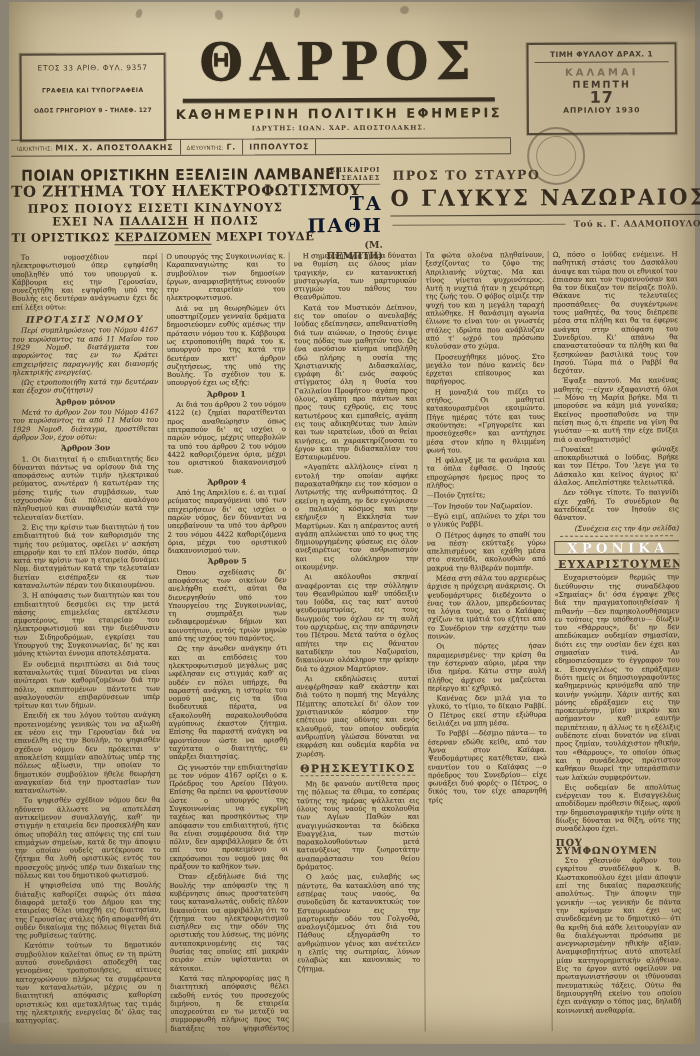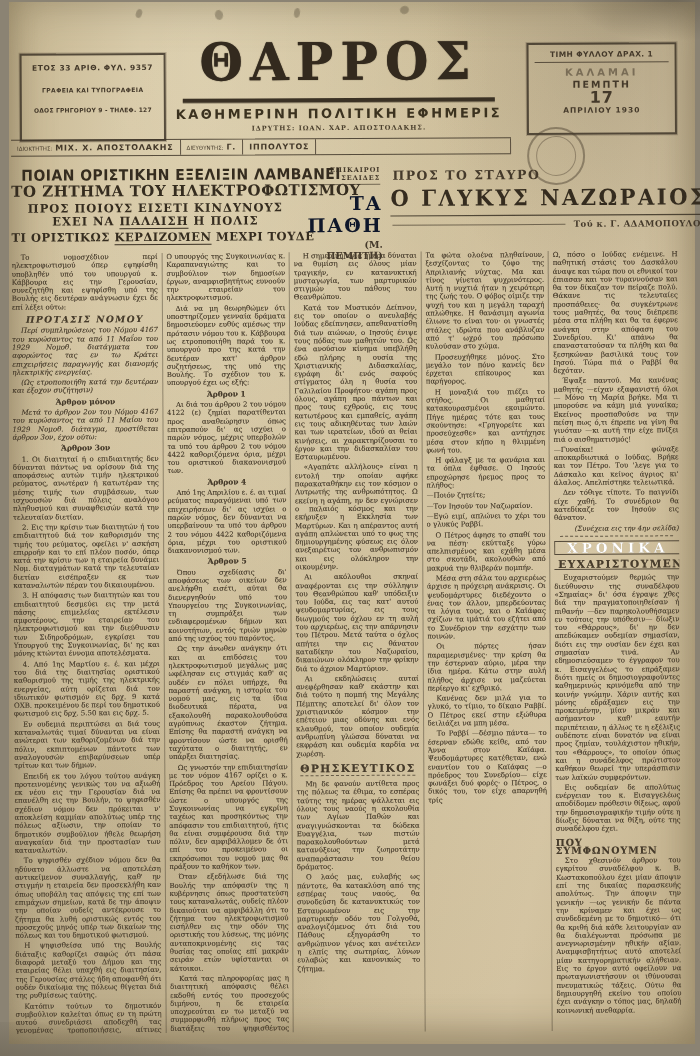--- a/index.html
+++ b/index.html
@@ -23,21 +23,21 @@
   .page-fold{position:absolute;left:0;bottom:0;width:230px;height:34px;
     background:linear-gradient(to top right, rgba(70,63,48,.30), rgba(70,63,48,.05) 55%, transparent 60%);}
   .smudge{position:absolute;background:rgba(72,62,45,.35);border-radius:50%;filter:blur(.6px);}
   .print{position:absolute;left:13px;top:4px;width:666px;transform:rotate(-0.3deg);color:#44392a;}
 
   
   .masthead{position:relative;height:120px;margin-top:34px;}
   .mh-box{position:absolute;border:2px solid rgba(62,53,40,.85);box-shadow:0 0 0 1px rgba(62,53,40,.25);margin-left:7px;}
   .box-left{left:2px;top:14px;width:142px;height:84px;text-align:center;
     font-family:"DejaVu Sans","Liberation Sans",sans-serif;}
-  .box-left .l1{font-size:7.5px;font-weight:bold;letter-spacing:.6px;margin-top:8px;}
+  .box-left .l1{font-size:7.5px;font-weight:normal;letter-spacing:.6px;margin-top:8px;}
   .box-left .l2{font-size:6px;font-weight:bold;letter-spacing:.4px;margin-top:14px;}
   .box-left .l3{font-size:6px;font-weight:bold;letter-spacing:.2px;margin-top:13px;}
   .mh-title{position:absolute;left:158px;right:168px;top:-4px;text-align:center;
     font-size:50px;line-height:56px;font-weight:bold;letter-spacing:7px;color:#332a1e;
     transform:scaleY(1.04);text-shadow:0 0 1px rgba(51,42,30,.9);white-space:nowrap;}
   .mh-rule{position:absolute;left:172px;right:182px;top:60px;height:4px;background:#3a3124;
     box-shadow:0 1px 0 rgba(58,49,36,.4);}
   .mh-sub{position:absolute;left:140px;right:150px;top:68px;text-align:center;
     font-family:"DejaVu Sans","Liberation Sans",sans-serif;
     font-size:13px;font-weight:bold;letter-spacing:2.5px;color:#3b321f;}
@@ -192,21 +192,20 @@
         <div class="blk blk-p">Το νομοσχέδιον περί ηλεκτροφωτισμού όπερ εψηφίσθη υποβληθέν υπό του υπουργού κ. Κάββουρα εις την Γερουσίαν, συνεζητήθη και εψηφίσθη υπό της Βουλής εις δευτέραν ανάγνωσιν έχει δε επί λέξει ούτω:</div>
         <div class="blk blk-hi">ΠΡΟΤΑΣΙΣ ΝΟΜΟΥ</div>
         <div class="blk blk-i">Περί συμπληρώσεως του Νόμου 4167 του κυρώσαντος τα από 11 Μαΐου του 1929 Νομοθ. διατάγματα του αφορώντος τας εν τω Κράτει επιχειρήσεις παραγωγής και διανομής ηλεκτρικής ενεργείας.</div>
         <div class="blk blk-i">(Ως ετροποποιήθη κατά την δευτέραν και έξοχον συζήτησιν)</div>
         <div class="blk blk-h">Άρθρον μόνον</div>
         <div class="blk blk-i">Μετά το άρθρον 2ον του Νόμου 4167 του κυρώσαντος τα από 11 Μαΐου του 1929 Νομοθ. διάταγμα, προστίθεται άρθρον 3ον, έχον ούτω:</div>
         <div class="blk blk-h">Άρθρον 3ον</div>
         <div class="blk blk-p">1. Οι διαιτηταί ή ο επιδιαιτητής δεν δύνανται πάντως να ορίσουν διά της αποφάσεως αυτών τιμήν ηλεκτρικού ρεύματος, ανωτέραν ή κατωτέραν της μέσης τιμής των συμβάσεων, των ισχυουσών διά πόλεις αναλόγου πληθυσμού και συναφθεισών κατά την τελευταίαν διετίαν.</div>
         <div class="blk blk-p">2. Εις την κρίσιν των διαιτητών ή του επιδιαιτητού διά τον καθορισμόν της τιμής του ρεύματος, οφείλει ν' ασκήση επιρροήν και το επί πλέον ποσόν, όπερ κατά την κρίσιν των η εταιρεία δυνάμει Νομ. διαταγμάτων κατά την τελευταίαν διετίαν εισέπραξεν εκ των καταναλωτών πέραν του δικαιουμένου.</div>
         <div class="blk blk-p">3. Η απόφασις των διαιτητών και του επιδιαιτητού δεσμεύει εις την μετά πάσης επιμελείας εκτέλεσιν αμφοτέρους, την εταιρείαν του ηλεκτροφωτισμού και την διεύθυνσιν των Σιδηροδρόμων, εγκρίσει του Υπουργού της Συγκοινωνίας, δι' ης και μόνης κτώνται έννομα αποτελέσματα.</div>
-        <div class="blk blk-p">4. Από 1ης Μαρτίου ε. έ. και μέχρι του διά της διαιτησίας οριστικού καθορισμού της τιμής της ηλεκτρικής ενεργείας, αύτη ορίζεται διά τον ιδιωτικόν φωτισμόν εις δρχ. 9 κατά ΟΧΒ. προκειμένου δε περί του δημοτικού φωτισμού εις δρχ. 5.50 και εις δρχ. 5.</div>
         <div class="blk blk-p">Εν ουδεμιά περιπτώσει αι διά τους καταναλωτάς τιμαί δύνανται να είναι ανώτεραι των καθοριζομένων διά την πόλιν, εκπιπτομένων πάντοτε των αναλογουσών επιβαρύνσεων υπέρ τρίτων και των δήμων.</div>
         <div class="blk blk-p">Επειδή εκ του λόγου τούτου ανάγκη προτεινομένης γενικώς του να αξιωθή εκ νέου εις την Γερουσίαν διά να επανέλθη εις την Βουλήν, το ψηφισθέν σχέδιον νόμου δεν πρόκειται ν' αποκλείση καμμίαν απολύτως υπέρ της πόλεως αξίωσιν, την οποίαν το δημοτικόν συμβούλιον ήθελε θεωρήση αναγκαίαν διά την προστασίαν των καταναλωτών.</div>
         <div class="blk blk-p">Το ψηφισθέν σχέδιον νόμου δεν θα ηδύνατο άλλωστε να αποτελέση αντικείμενον συναλλαγής, καθ' ην στιγμήν η εταιρεία δεν προσεκλήθη καν όπως υποβάλη τας απόψεις της επί των επιμάχων σημείων, κατά δε την άποψιν την οποίαν ουδείς αντέκρουσε το ζήτημα θα λυθή οριστικώς εντός του προσεχούς μηνός υπέρ των δικαίων της πόλεως και του δημοτικού φωτισμού.</div>
         <div class="blk blk-p">Η ψηφισθείσα υπό της Βουλής διάταξις καθορίζει σαφώς ότι πάσα διαφορά μεταξύ του Δήμου και της εταιρείας θέλει υπαχθή εις διαιτησίαν, της Γερουσίας στάλες ήδη αποφανθή ότι ουδέν δικαίωμα της πόλεως θίγεται διά της ρυθμίσεως ταύτης.</div>
         <div class="blk blk-p">Κατόπιν τούτων το δημοτικόν συμβούλιον καλείται όπως εν τη πρώτη αυτού συνεδριάσει αποδεχθή τας γενομένας τροποποιήσεις, αίτινες κατοχυρώνουν πλήρως τα συμφέροντα των καταναλωτών, μέχρις ου η διαιτητική απόφασις καθορίση οριστικώς και αμετακλήτως τας τιμάς της ηλεκτρικής ενεργείας δι' όλας τας κατηγορίας.</div>
       </div>
     <div class="coldiv"></div>
     <div class="col c2">
         <div class="blk blk-c">Ο υπουργός της Συγκοινωνίας κ. Καραπαναγιώτης και το συμβούλιον των δημοσίων έργων, αναμφισβητήτως ευνοούν την εταιρείαν του ηλεκτροφωτισμού.</div>
         <div class="blk blk-p">Διά να μη θεωρηθώμεν ότι υποστηρίζομεν γενναία δράματα δημοσιεύομεν ευθύς αμέσως την πρότασιν νόμου του κ. Κάββουρα ως ετροποποιήθη παρά του κ. υπουργού προ της κατά την δευτέραν κατ' άρθρον συζητήσεως, της υπό της Βουλής. Το σχέδιον του κ. υπουργού έχει ως εξής:</div>

